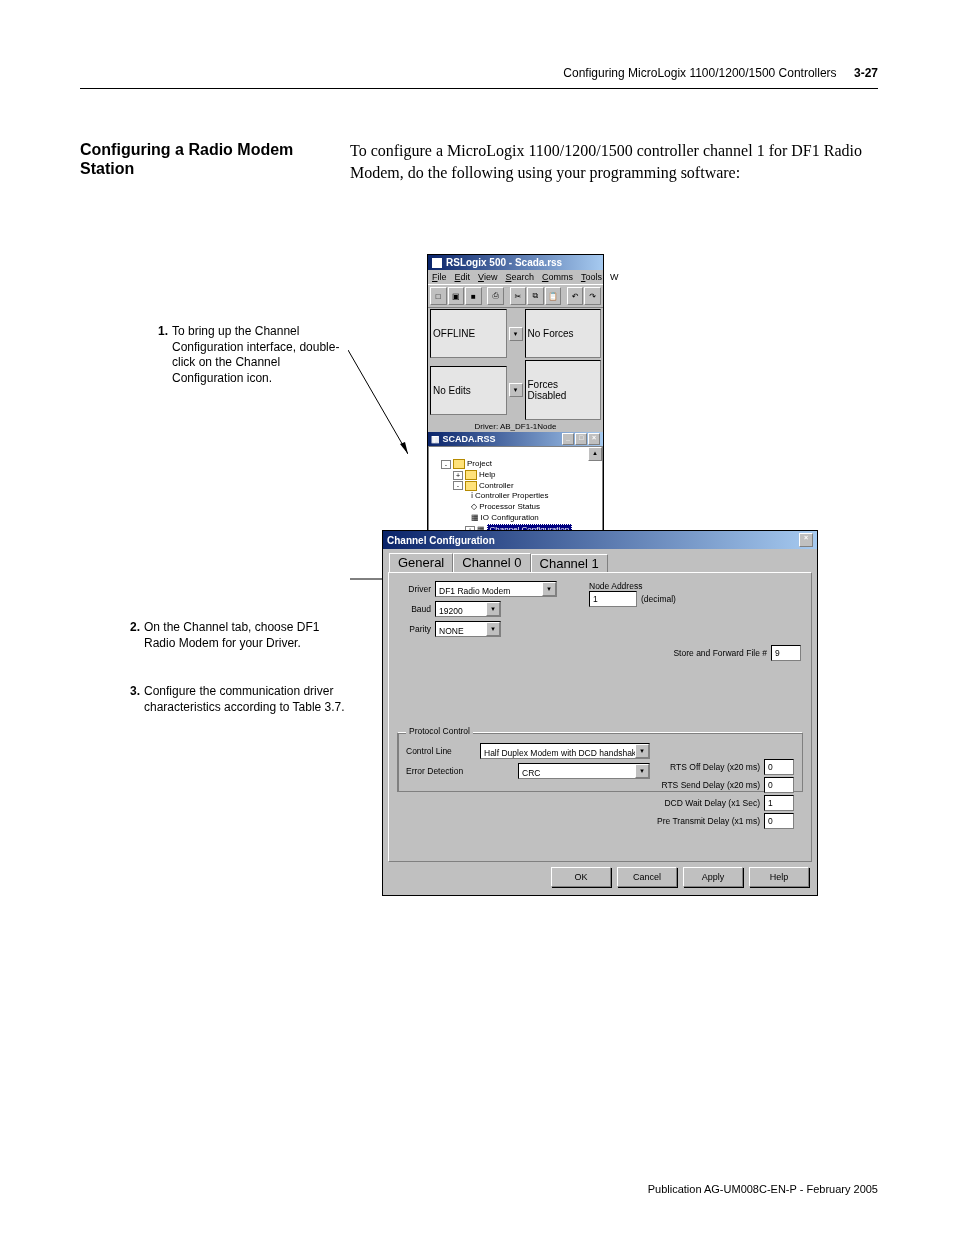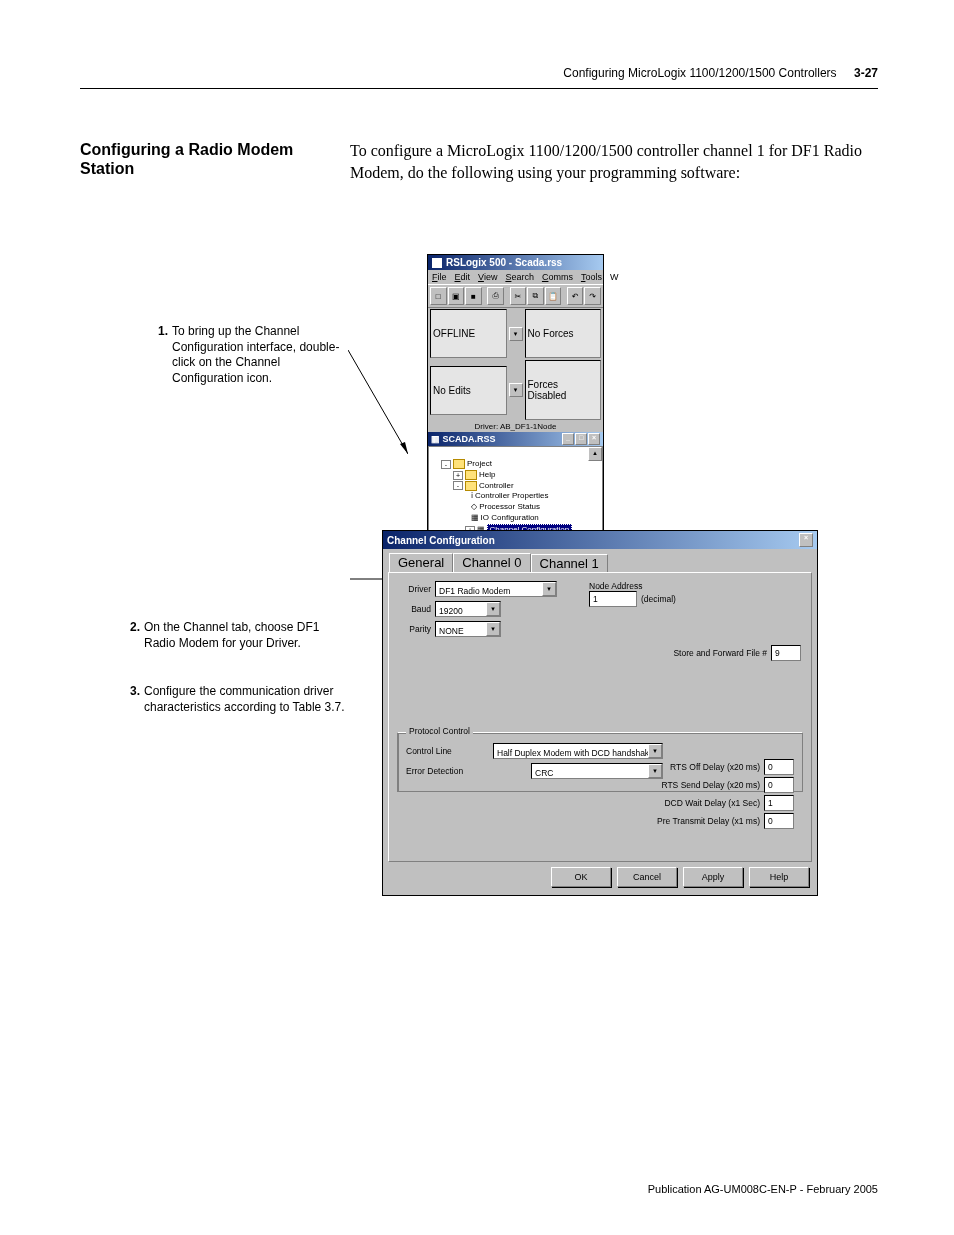--- a/index.html
+++ b/index.html
@@ -257,21 +257,21 @@
     box-shadow: inset 1px 1px 0 #808080;
     padding: 10px 8px 8px 8px;
   }
   .fs-legend {
     position: absolute;
     top: -7px; left: 8px;
     background: #c0c0c0;
     padding: 0 3px;
     font-size: 8.5px;
   }
-  .pc-row { display: flex; align-items: center; margin-bottom: 4px; gap: 17px; }
+  .pc-row { display: flex; align-items: center; margin-bottom: 4px; gap: 4px; }
   .pc-row .plbl { width: 70px; font-size: 8.5px; }
   .right-nums {
     position: absolute;
     right: 8px; top: 26px;
     font-size: 8.5px;
   }
   .right-nums .nrow { display: flex; justify-content: flex-end; align-items: center; gap: 4px; margin-bottom: 2px; }
   .dlg-buttons {
     display: flex;
     justify-content: flex-end;

